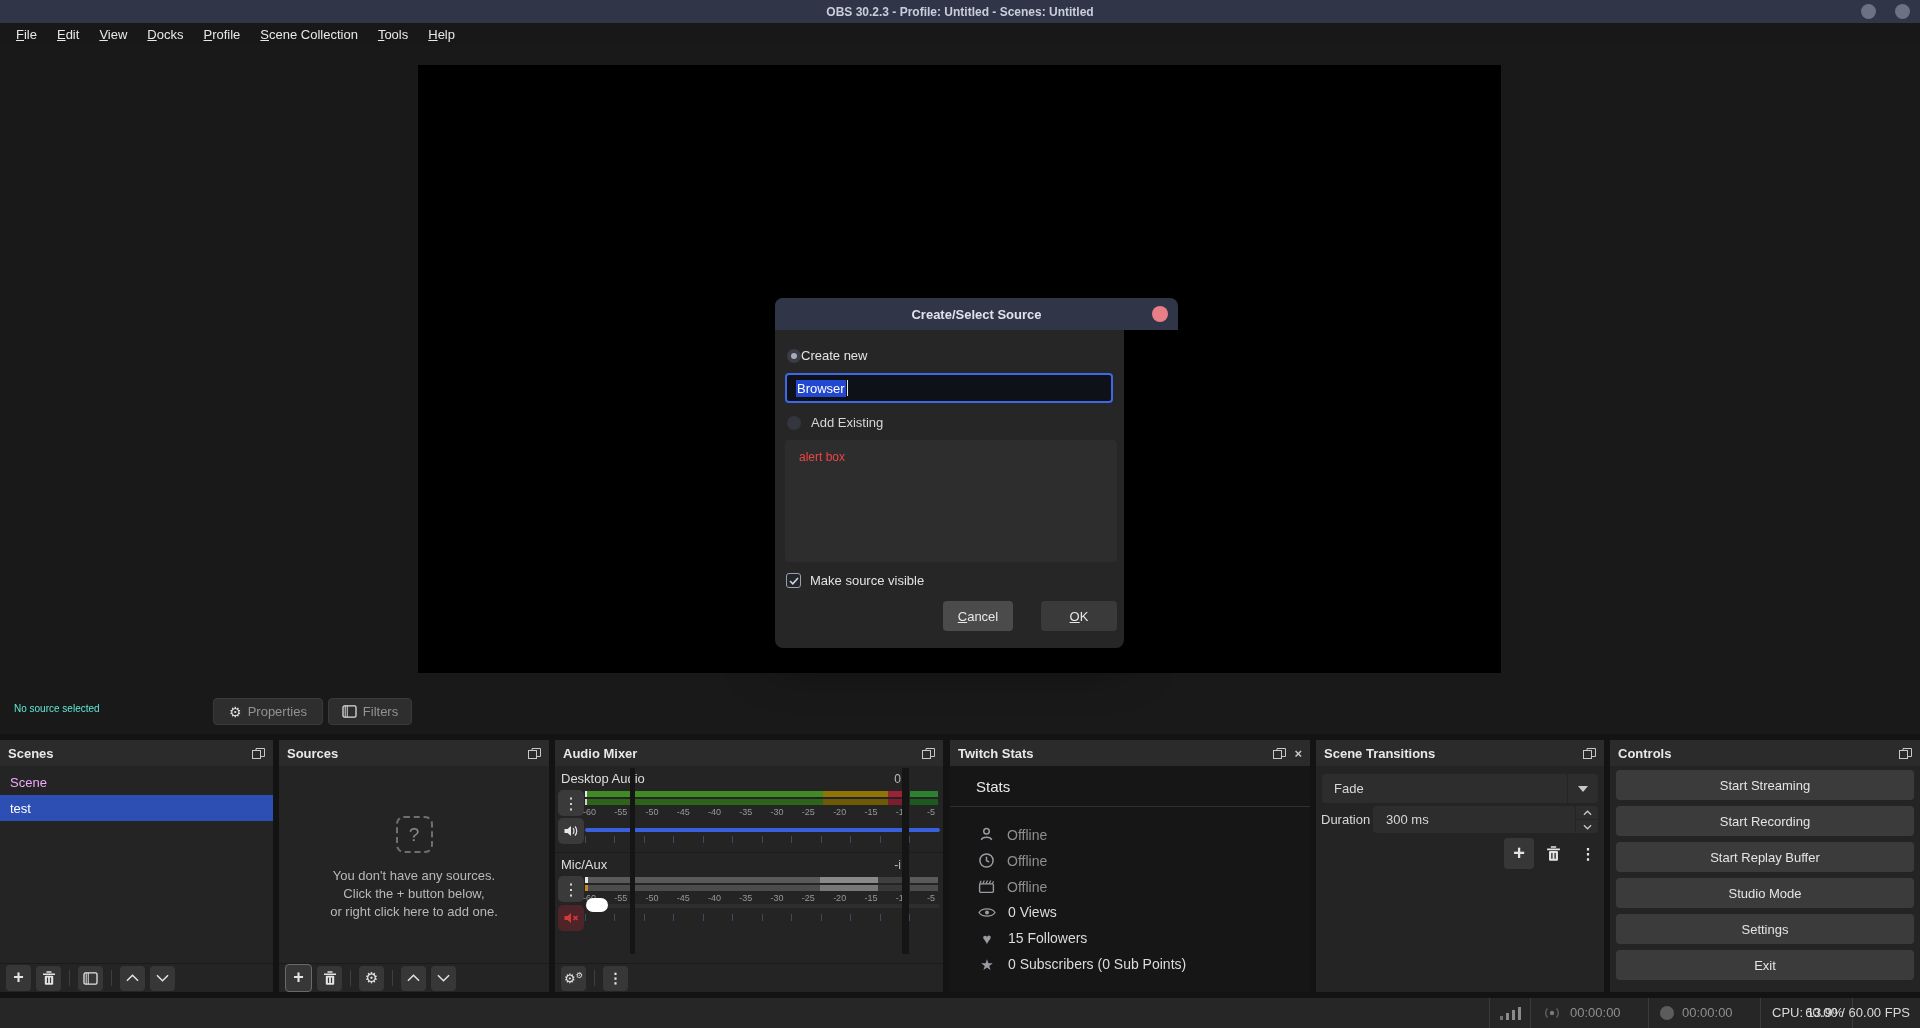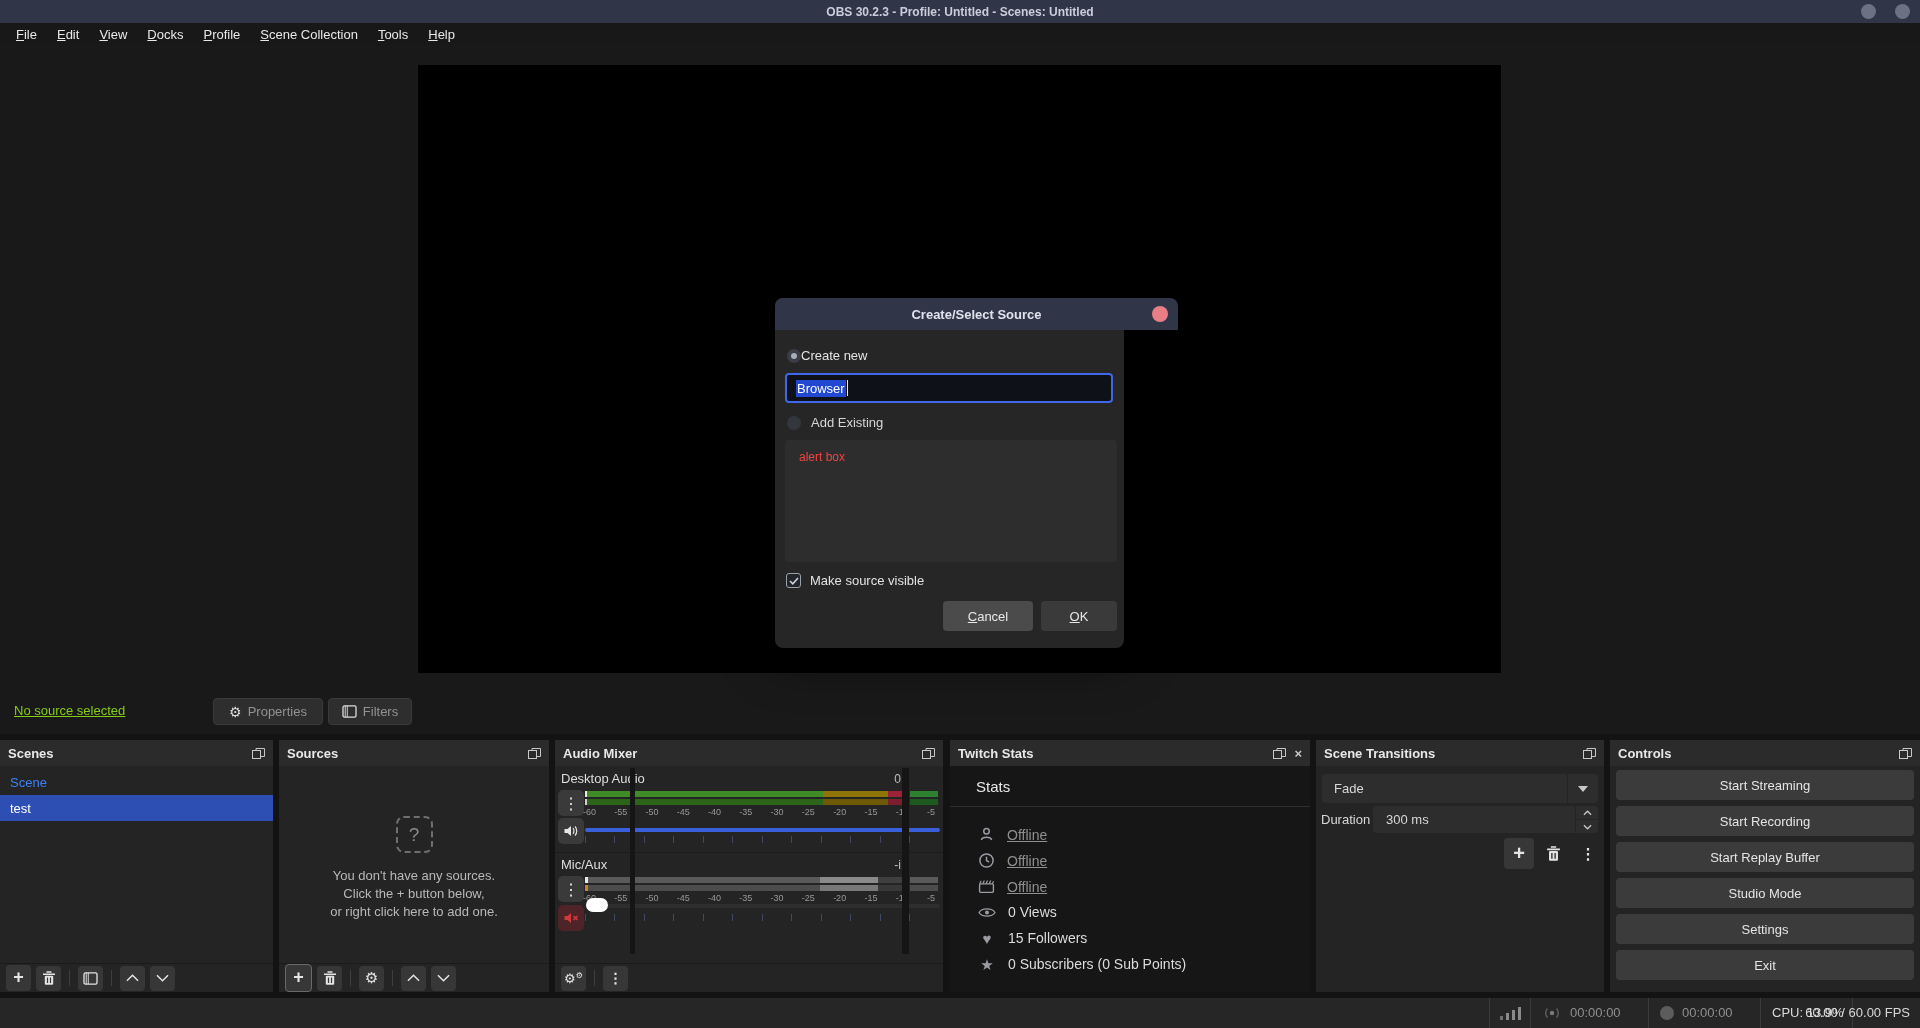--- a/index.html
+++ b/index.html
@@ -26,31 +26,31 @@
   .radio.on::after{content:"";position:absolute;left:4px;top:4px;width:6px;height:6px;border-radius:50%;background:#a7adb8;}
   .radio.dim{background:#33363d;}
   .dlg-input{left:10px;top:75px;width:328px;height:30px;background:#0f1118;border:2px solid #3e68e8;border-radius:4px;box-sizing:border-box;display:flex;align-items:center;padding-left:9px;font-size:13px;}
   .seltext{background:#2247d1;color:#fff;padding:1px 1px;}
   .caret{display:inline-block;width:1px;height:16px;background:#e8e8e8;margin-left:1px;vertical-align:middle;}
   .listbox{left:10px;top:142px;width:332px;height:122px;background:#2d2d2d;border-radius:4px;}
   .listbox .item{font-size:12px;color:#ef4444;padding:10px 0 0 14px;}
   .checkbox{width:15px;height:15px;border:1px solid #9aa0a8;border-radius:3px;box-sizing:border-box;display:inline-flex;align-items:center;justify-content:center;background:#22252b;}
   .dlg-btn{height:30px;border-radius:4px;font-size:13px;color:#e8e8e8;display:flex;align-items:center;justify-content:center;}
   
-  .srcbar-status{font-size:13px;color:#84cc16;text-decoration:underline;}
+  .srcbar-status{font-size:10px;color:#5eead4;}
   .tb-btn{height:27px;background:#2e2e2e;border:1px solid #3a3a3a;border-radius:4px;display:flex;align-items:center;justify-content:center;gap:6px;box-sizing:border-box;}
   .tb-btn .lbl{font-size:13px;color:#929292;}
   .tb-btn .g{font-size:14px;color:#dcdcdc;line-height:1;}
   
   .dockzone{left:0;top:734px;width:1920px;height:264px;background:#131313;}
   .dock{position:absolute;top:6px;height:252px;background:#242424;}
   .dock-h{height:26px;background:#2b2b2b;display:flex;align-items:center;padding:10px 8px;box-sizing:border-box;}
   .dock-h .t{font-size:13px;font-weight:bold;color:#e8e8e8;}
   .popout{margin-left:auto;}
-  .scene-item{height:26px;display:flex;align-items:center;padding-left:10px;font-size:13px;color:#3b82f6;}
+  .scene-item{height:26px;display:flex;align-items:center;padding-left:10px;font-size:13px;color:#f0abfc;}
   .scene-item.sel{background:#2d4fb4;color:#fff;}
   .dtoolbar{position:absolute;left:0;bottom:0;width:100%;height:29px;border-top:1px solid #1a1a1a;display:flex;align-items:center;padding-left:6px;gap:5px;box-sizing:border-box;}
   .ibtn{width:25px;height:25px;background:#373737;border-radius:4px;display:flex;align-items:center;justify-content:center;color:#e4e4e4;flex:0 0 auto;}
   .ibtn.plus{font-size:18px;font-weight:bold;padding-bottom:1px;}
   .ibtn.dots{font-size:14px;font-weight:bold;}
   .vsep{width:1px;height:16px;background:#3e3e3e;flex:0 0 auto;margin:0 3px;}
   .empty-q{width:33px;height:33px;border:2px dashed #6f6f6f;border-radius:8px;color:#8a8a8a;font-size:19px;display:flex;align-items:center;justify-content:center;}
   .empty-t{font-size:13px;color:#b8b8b8;text-align:center;line-height:18px;}
   
   .mx-name{font-size:13px;color:#dedede;}
@@ -59,21 +59,21 @@
   .mxbtn.mute{background:#4e2429;}
   .bar{position:absolute;height:6px;display:flex;}
   .bar div{height:100%;}
   .ticksrow{position:absolute;display:flex;justify-content:space-between;font-size:9px;color:#98989c;}
   .sliderticks{position:absolute;height:7px;background:repeating-linear-gradient(90deg,#4a5576 0 1px,transparent 1px 29.5px);opacity:.75;}
   .vline{position:absolute;top:28px;height:186px;background:#151515;}
   
   .tw-body{position:absolute;left:0;top:26px;width:100%;height:226px;background:#161616;}
   .tw-row{position:absolute;display:flex;align-items:center;gap:12px;}
   .tw-row .lbl{font-size:14px;}
-  .gray{color:#8f8f8f;text-decoration:underline;} .lite{color:#dcdcdc;}
+  .gray{color:#8f8f8f;} .lite{color:#dcdcdc;}
   .glyph-ic{font-size:15px;color:#9b9ba3;line-height:1;width:18px;text-align:center;}
   
   .combo{position:absolute;background:#2d2d2d;border-radius:4px;display:flex;align-items:center;font-size:13px;color:#d8d8d8;box-sizing:border-box;}
   .combo .arrowzone{margin-left:auto;width:30px;height:100%;border-left:1px solid #242424;display:flex;align-items:center;justify-content:center;}
   .tri{width:0;height:0;border-left:5px solid transparent;border-right:5px solid transparent;border-top:6px solid #c8c8c8;}
   .spin{position:absolute;right:0;top:0;width:22px;height:100%;border-left:1px solid #242424;display:flex;flex-direction:column;}
   .spin div{flex:1;display:flex;align-items:center;justify-content:center;}
   
   .ctl-btn{position:absolute;left:6px;width:298px;height:30px;background:#3b3b3b;border-radius:4px;display:flex;align-items:center;justify-content:center;font-size:13px;color:#e4e4e4;}
   
@@ -521,19 +521,19 @@
     <div class="item">alert box</div>
   </div>
   <div class="abs" style="left:11px;top:275px;display:flex;align-items:center;gap:9px;">
     <span class="checkbox">
         <svg width="10" height="8" viewBox="0 0 10 8">
           <path d="M1 4 L3.8 6.8 L9 1" stroke="#d0d4da" stroke-width="1.6" fill="none"></path>
         </svg>
       </span>
     <span style="font-size:13px;color:#e2e2e2;">Make source visible</span>
   </div>
-  <div class="abs dlg-btn mn" style="left:168px;top:303px;width:90px;background:#4b4b4b;">
+  <div class="abs dlg-btn mn" style="left:168px;top:303px;width:70px;background:#4b4b4b;">
       <span class="mn">Cancel</span>
     </div>
   <div class="abs dlg-btn mn" style="left:266px;top:303px;width:76px;background:#3a3a3a;">
       <span class="mn">OK</span>
     </div>
 </div>
 
 </body></html>

